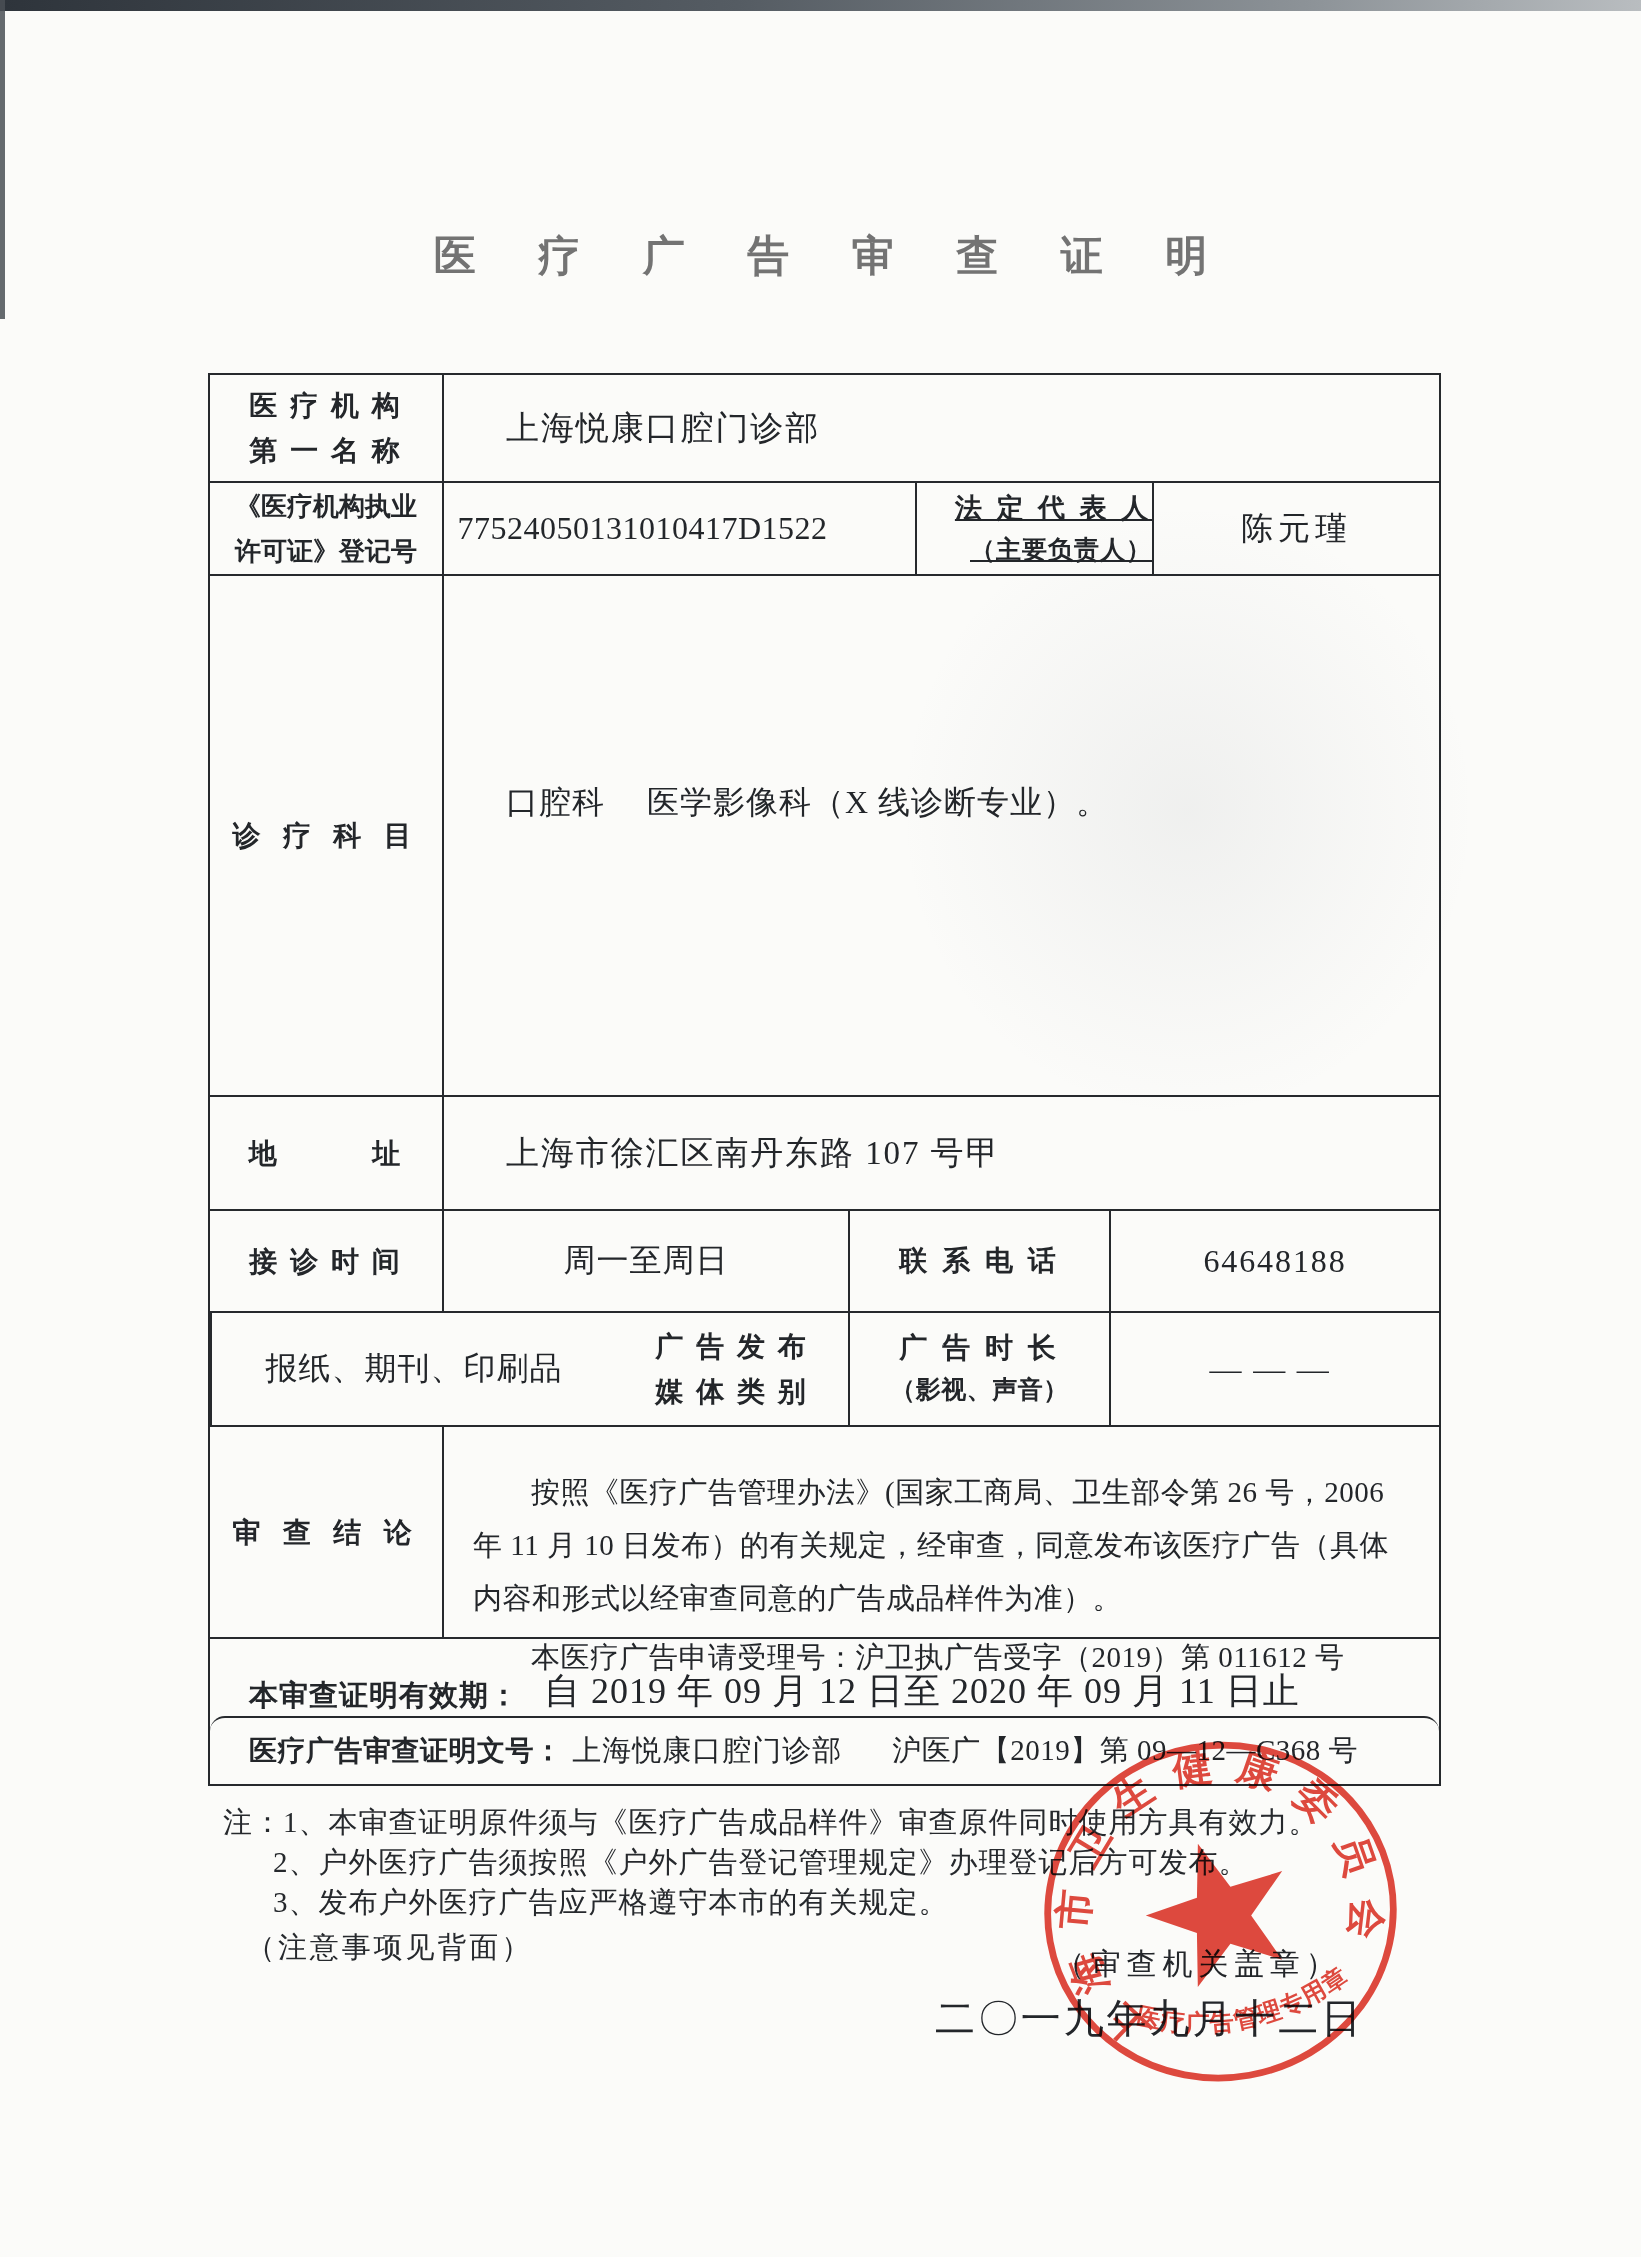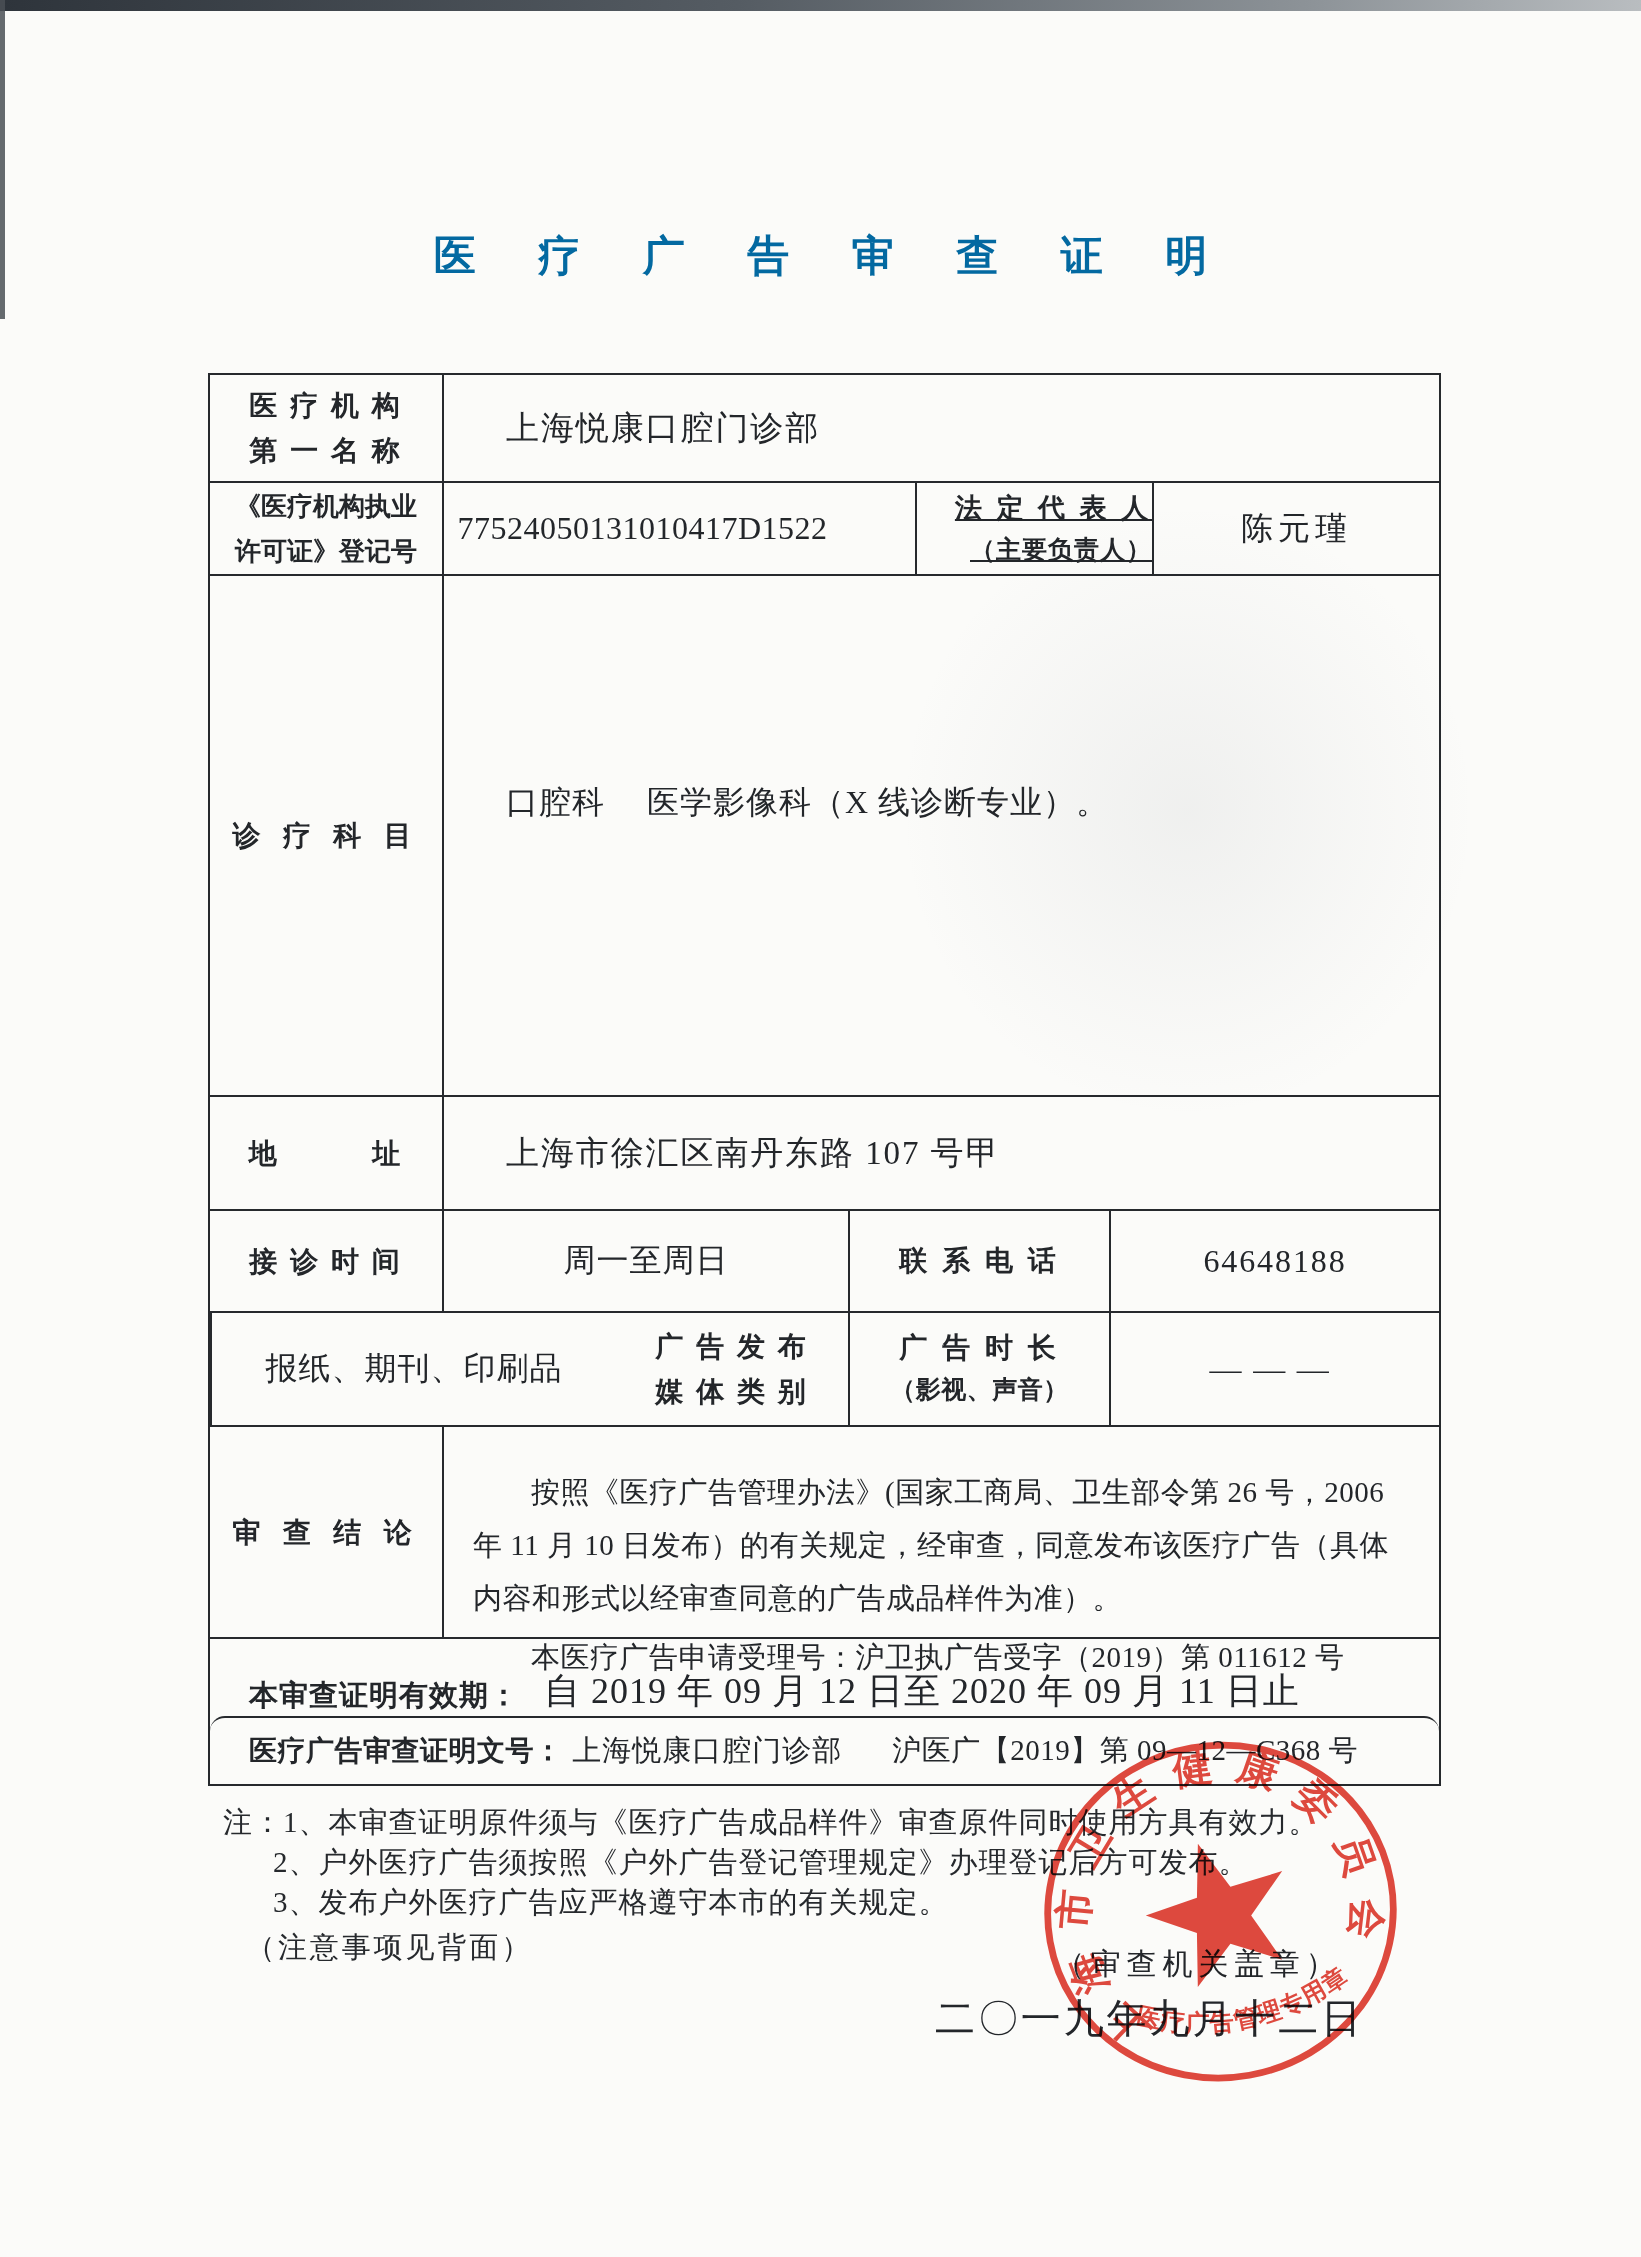--- a/index.html
+++ b/index.html
@@ -23,21 +23,21 @@
   .showthrough{
     position:absolute;left:898px;top:502px;width:579px;height:618px;
     background:radial-gradient(ellipse at center, rgba(135,140,146,0.10) 0%, rgba(135,140,146,0.0) 70%);
     pointer-events:none;
   }
   .title{
     position:absolute;top:228px;left:0;width:100%;
     margin:0;text-align:center;
     font-size:42px;font-weight:700;
     letter-spacing:26px;text-indent:26px;
-    color:#0369a1;
+    color:#737373;
   }
   
   .cert-table{
     position:absolute;left:208px;top:373px;width:1233px;
     border:2.9px solid #26292d;box-sizing:border-box;
     background:transparent;
   }
   .trow{display:flex;box-sizing:border-box;border-top:2.9px solid #26292d;}
   .trow.first{border-top:none;}
   .tcell{box-sizing:border-box;border-left:2.9px solid #26292d;display:flex;min-width:0;}

